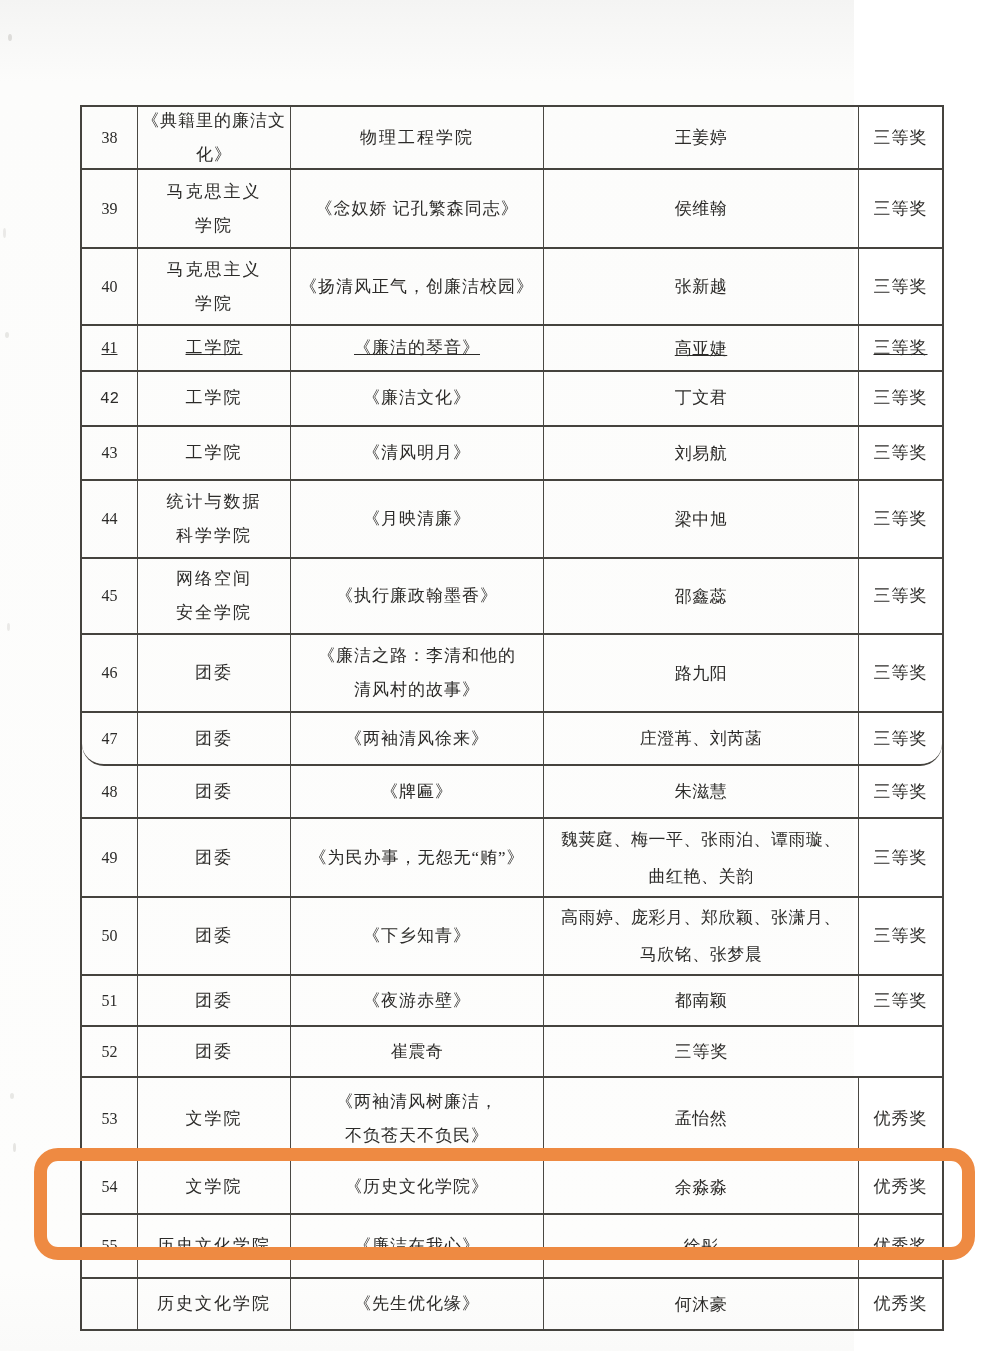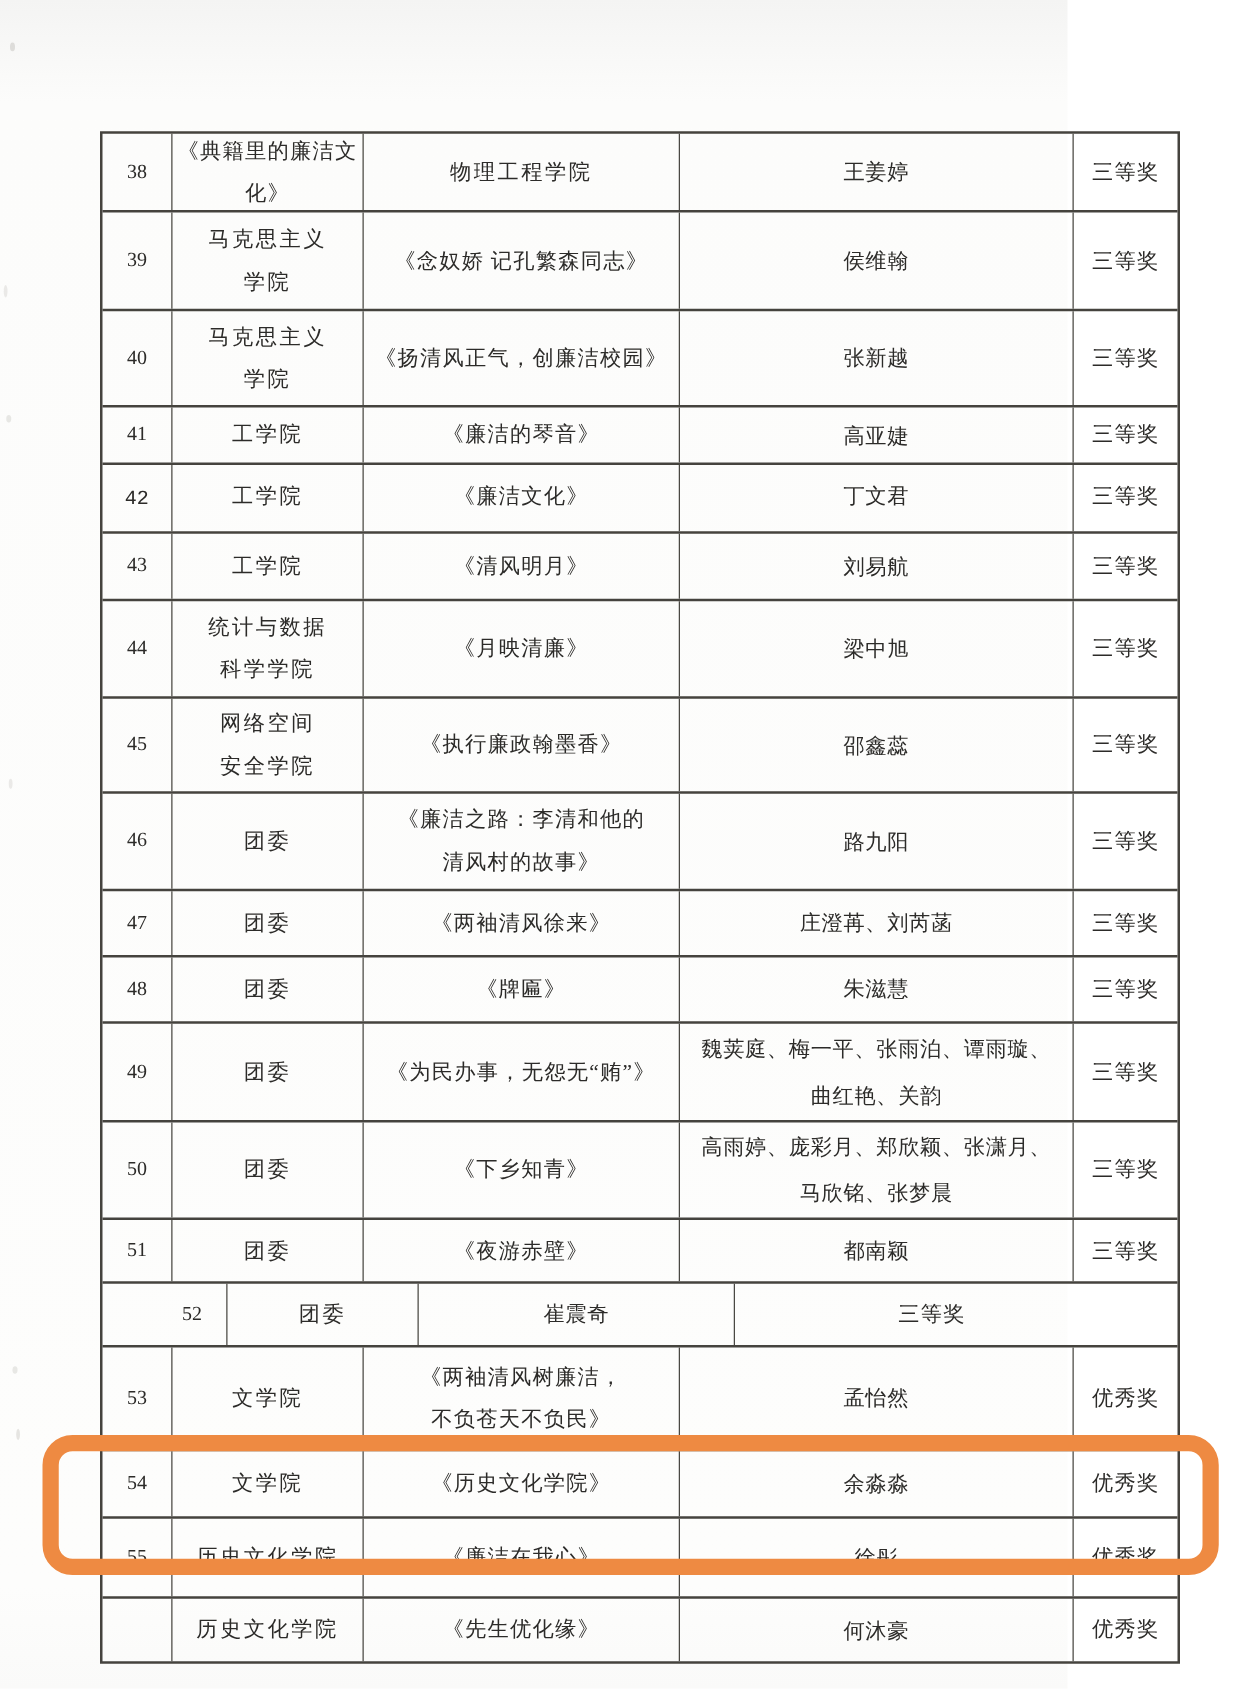--- a/index.html
+++ b/index.html
@@ -87,21 +87,21 @@
         <div class="t-cell c-award">三等奖</div>
       </div>
       <div class="t-row" style="height: 75px;">
         <div class="t-cell c-num">40</div>
         <div class="t-cell c-college">马克思主义
 学院</div>
         <div class="t-cell c-title">《扬清风正气，创廉洁校园》</div>
         <div class="t-cell c-names">张新越</div>
         <div class="t-cell c-award">三等奖</div>
       </div>
-      <div class="t-row" style="height: 44px;">
+      <div class="t-row" style="height: 44px; text-decoration: underline;">
         <div class="t-cell c-num">41</div>
         <div class="t-cell c-college">工学院</div>
         <div class="t-cell c-title">《廉洁的琴音》</div>
         <div class="t-cell c-names">高亚婕</div>
         <div class="t-cell c-award">三等奖</div>
       </div>
       <div class="t-row" style="height: 53px; font-family: Liberation Mono, monospace;">
         <div class="t-cell c-num">42</div>
         <div class="t-cell c-college">工学院</div>
         <div class="t-cell c-title">《廉洁文化》</div>
@@ -132,21 +132,21 @@
         <div class="t-cell c-award">三等奖</div>
       </div>
       <div class="t-row" style="height: 76px;">
         <div class="t-cell c-num">46</div>
         <div class="t-cell c-college">团委</div>
         <div class="t-cell c-title">《廉洁之路：李清和他的
 清风村的故事》</div>
         <div class="t-cell c-names">路九阳</div>
         <div class="t-cell c-award">三等奖</div>
       </div>
-      <div class="t-row" style="height: 51px;">
+      <div class="t-row" style="height: 51px; border-radius: 22px;">
         <div class="t-cell c-num">47</div>
         <div class="t-cell c-college">团委</div>
         <div class="t-cell c-title">《两袖清风徐来》</div>
         <div class="t-cell c-names">庄澄苒、刘芮菡</div>
         <div class="t-cell c-award">三等奖</div>
       </div>
       <div class="t-row" style="height: 51px;">
         <div class="t-cell c-num">48</div>
         <div class="t-cell c-college">团委</div>
         <div class="t-cell c-title">《牌匾》</div>
@@ -169,21 +169,21 @@
 马欣铭、张梦晨</div>
         <div class="t-cell c-award">三等奖</div>
       </div>
       <div class="t-row" style="height: 49px;">
         <div class="t-cell c-num">51</div>
         <div class="t-cell c-college">团委</div>
         <div class="t-cell c-title">《夜游赤壁》</div>
         <div class="t-cell c-names">都南颖</div>
         <div class="t-cell c-award">三等奖</div>
       </div>
-      <div class="t-row" style="height: 49px; padding-left: 44px;">
+      <div class="t-row" style="height: 49px;">
         <div class="t-cell c-num">52</div>
         <div class="t-cell c-college">团委</div>
         <div class="t-cell c-names">崔震奇</div>
         <div class="t-cell c-award">三等奖</div>
       </div>
       <div class="t-row" style="height: 81px;">
         <div class="t-cell c-num">53</div>
         <div class="t-cell c-college">文学院</div>
         <div class="t-cell c-title">《两袖清风树廉洁，
 不负苍天不负民》</div>

